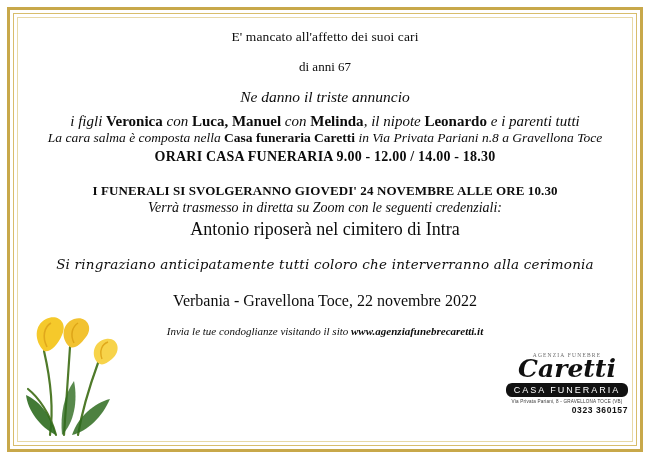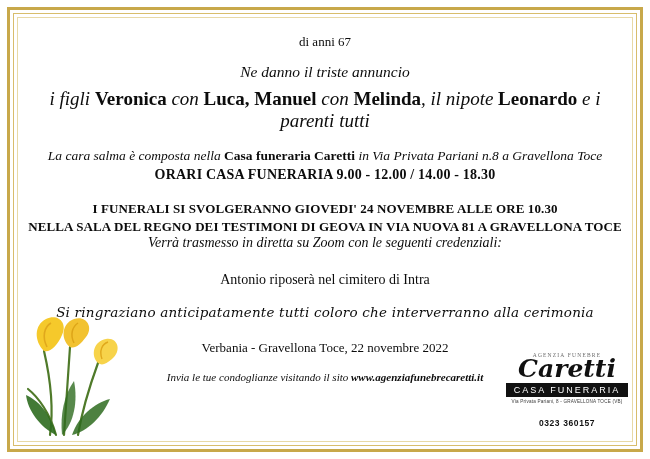--- a/index.html
+++ b/index.html
@@ -77,29 +77,28 @@
   .age {
     font-size: 13px;
     margin-top: 14px;
   }
   .announce {
     font-size: 15.5px;
     font-style: italic;
     margin-top: 13px;
   }
   .family {
-    font-size: 19px;
+    font-size: 15px;
     font-style: italic;
     margin-top: 7px;
   }
   .family b { font-style: normal; font-weight: 700; }
   .salma {
     font-size: 13.5px;
     font-style: italic;
-    margin-top: 16px;
   }
   .salma b { font-style: normal; font-weight: 700; }
   .orari {
     font-size: 14px;
     font-weight: 700;
     margin-top: 3px;
     letter-spacing: 0.2px;
   }
   .funerali {
     font-size: 13px;
@@ -112,32 +111,32 @@
     font-size: 14px;
     font-style: italic;
     margin-top: 0;
   }
   .credentials {
     font-size: 14px;
     font-style: italic;
     margin-top: 5px;
   }
   .cimitero {
-    font-size: 14px;
-    margin-top: 21px;
+    font-size: 18px;
+    margin-top: 3px;
   }
   .thanks {
     font-family: "DejaVu Serif", "Liberation Serif", serif;
     font-style: italic;
     font-size: 13.5px;
     margin-top: 16px;
     letter-spacing: 0.2px;
   }
   .place-date {
-    font-size: 13px;
+    font-size: 16px;
     margin-top: 20px;
   }
   .condoglianze {
     font-size: 11px;
     font-style: italic;
     margin-top: 15px;
   }
   .condoglianze .site { font-weight: 700; font-style: italic; }
 
   
@@ -174,67 +173,69 @@
     line-height: 1;
   }
   .logo-bar {
     background: #111;
     color: #fff;
     font-size: 9px;
     letter-spacing: 2px;
     padding: 2px 0 2px 0;
     margin-top: 2px;
     font-family: "Liberation Sans", sans-serif;
+    border-radius: 6px;
   }
   .logo-addr {
     font-size: 4.6px;
     color: #3a3a3a;
     letter-spacing: 0.2px;
     margin-top: 2px;
     font-family: "Liberation Sans", sans-serif;
   }
   .logo-phone {
     font-size: 8.5px;
     font-weight: 700;
     color: #111;
     letter-spacing: 0.6px;
-    margin-top: 14px;
+    margin-top: 1px;
     font-family: "Liberation Sans", sans-serif;
+    text-align: right;
   }
 </style>
 </head>
 <body>
 
 <div class="card">
 
   <div class="border-outer"></div>
   <div class="border-inner"></div>
   <div class="border-hairline"></div>
 
   <div class="content">
 
+    <div class="preline">E' mancato all'affetto dei suoi cari</div>
 
 
     <div class="age">di anni 67</div>
 
     <div class="announce">Ne danno il triste annuncio</div>
 
     <div class="family">
       <span>i figli </span><b>Veronica</b><span> con </span><b>Luca, Manuel</b><span> con </span><b>Melinda</b><span>, il nipote </span><b>Leonardo</b><span> e i parenti tutti</span>
     </div>
 
     <div class="salma">
       <span>La cara salma  è composta nella </span><b>Casa funeraria Caretti</b><span> in Via Privata Pariani n.8 a Gravellona Toce</span>
     </div>
 
     <div class="orari">ORARI CASA FUNERARIA 9.00 - 12.00 / 14.00 - 18.30</div>
 
     <div class="funerali">
       <div>I FUNERALI SI SVOLGERANNO GIOVEDI' 24 NOVEMBRE ALLE ORE 10.30</div>
-      <div>NELLA SALA DEL REGNO DEI TESTIMONI DI GEOVA IN VIA NUOVA 81 A GRAVELLONA TOCE</div>
     </div>
 
     <div class="zoomline">Verrà trasmesso in diretta su Zoom con le seguenti credenziali:</div>
 
 
     <div class="cimitero">Antonio riposerà nel cimitero di Intra</div>
 
     <div class="thanks">Si ringraziano anticipatamente tutti coloro che interverranno alla cerimonia</div>
 
     <div class="place-date">Verbania - Gravellona Toce, 22 novembre 2022</div>

